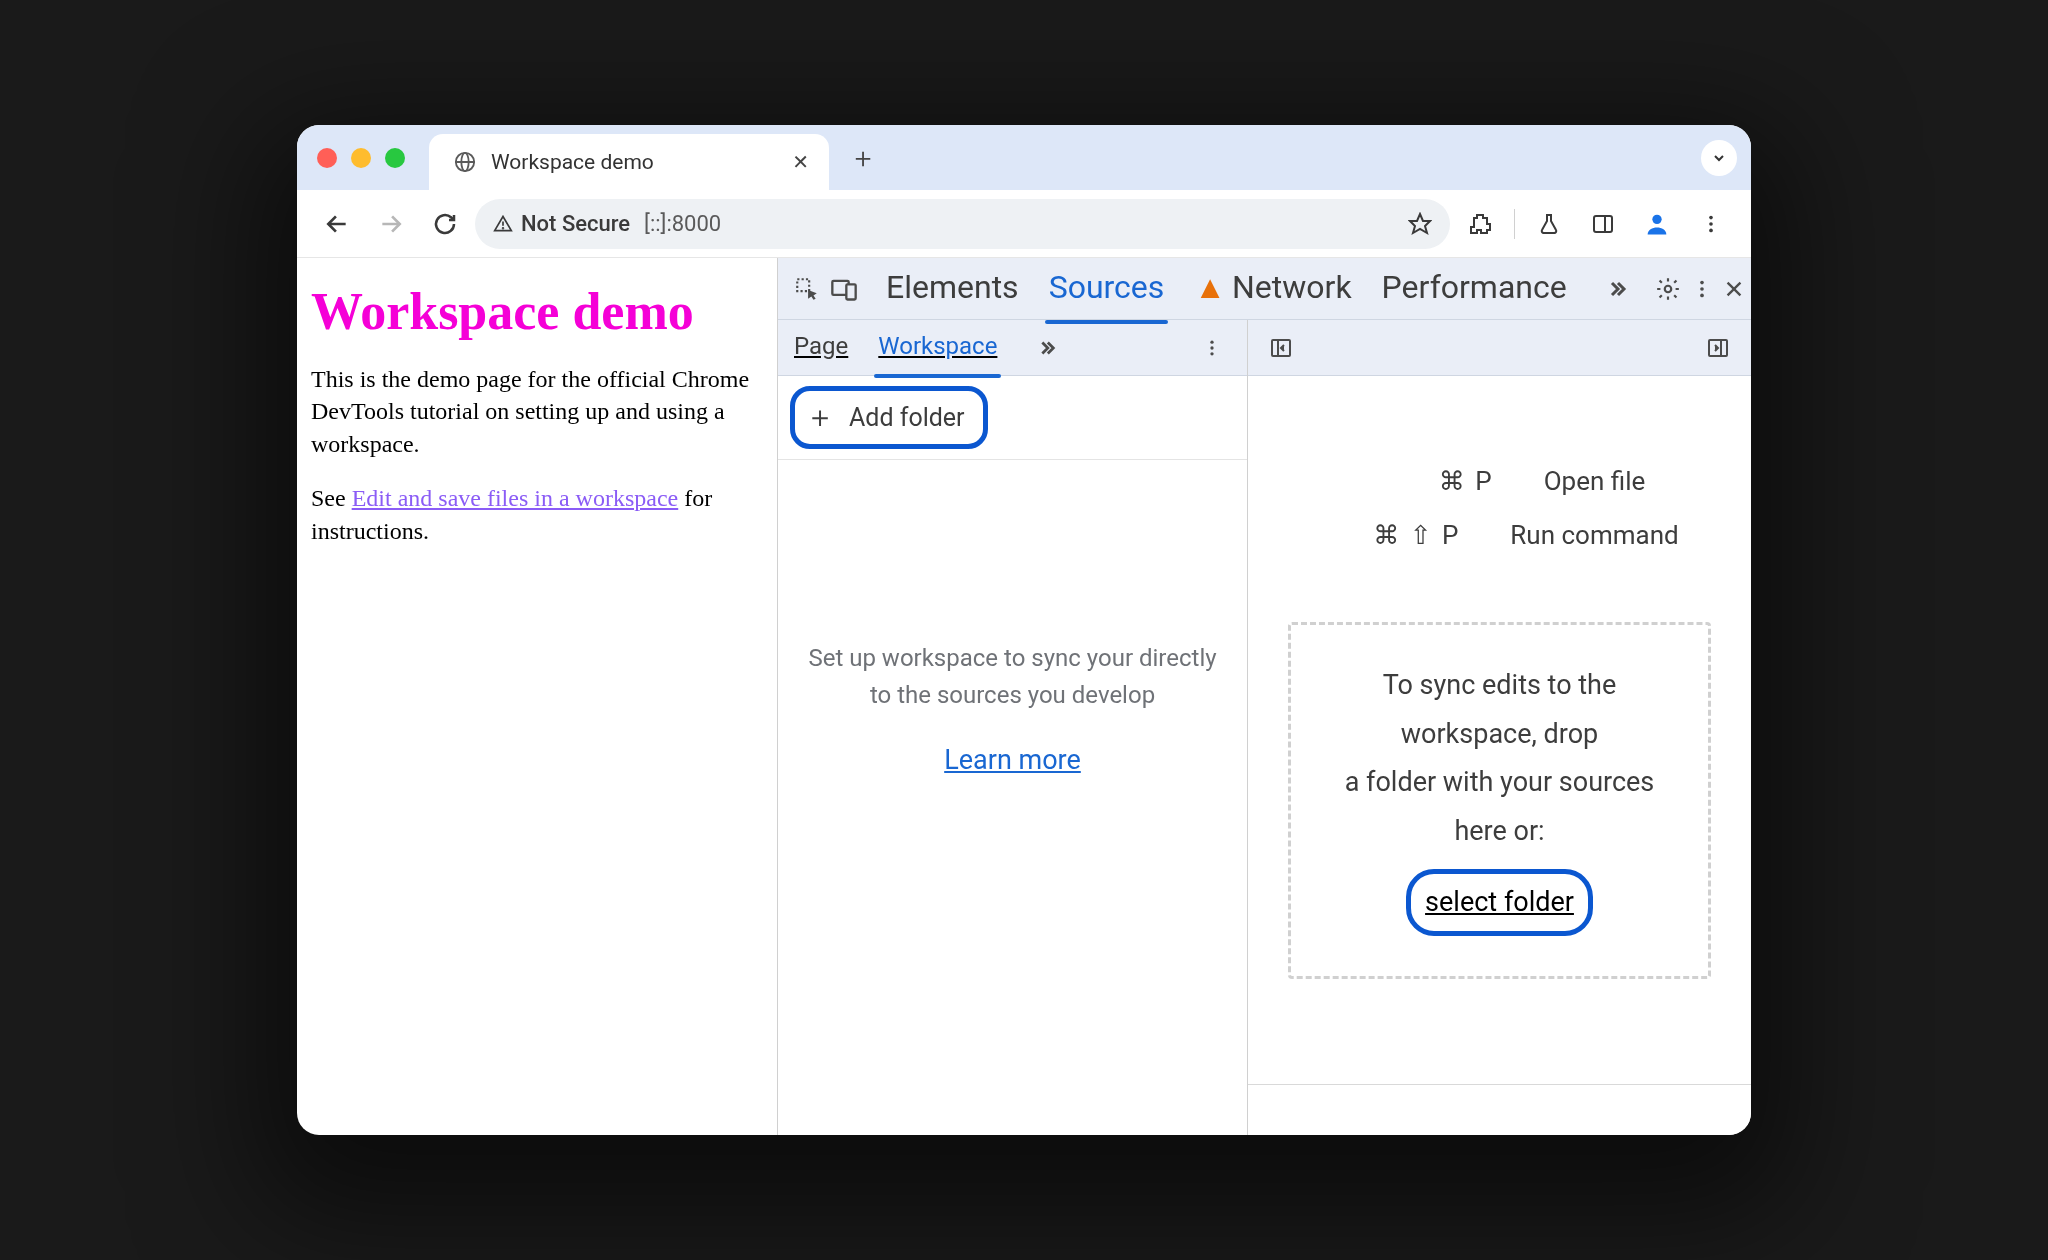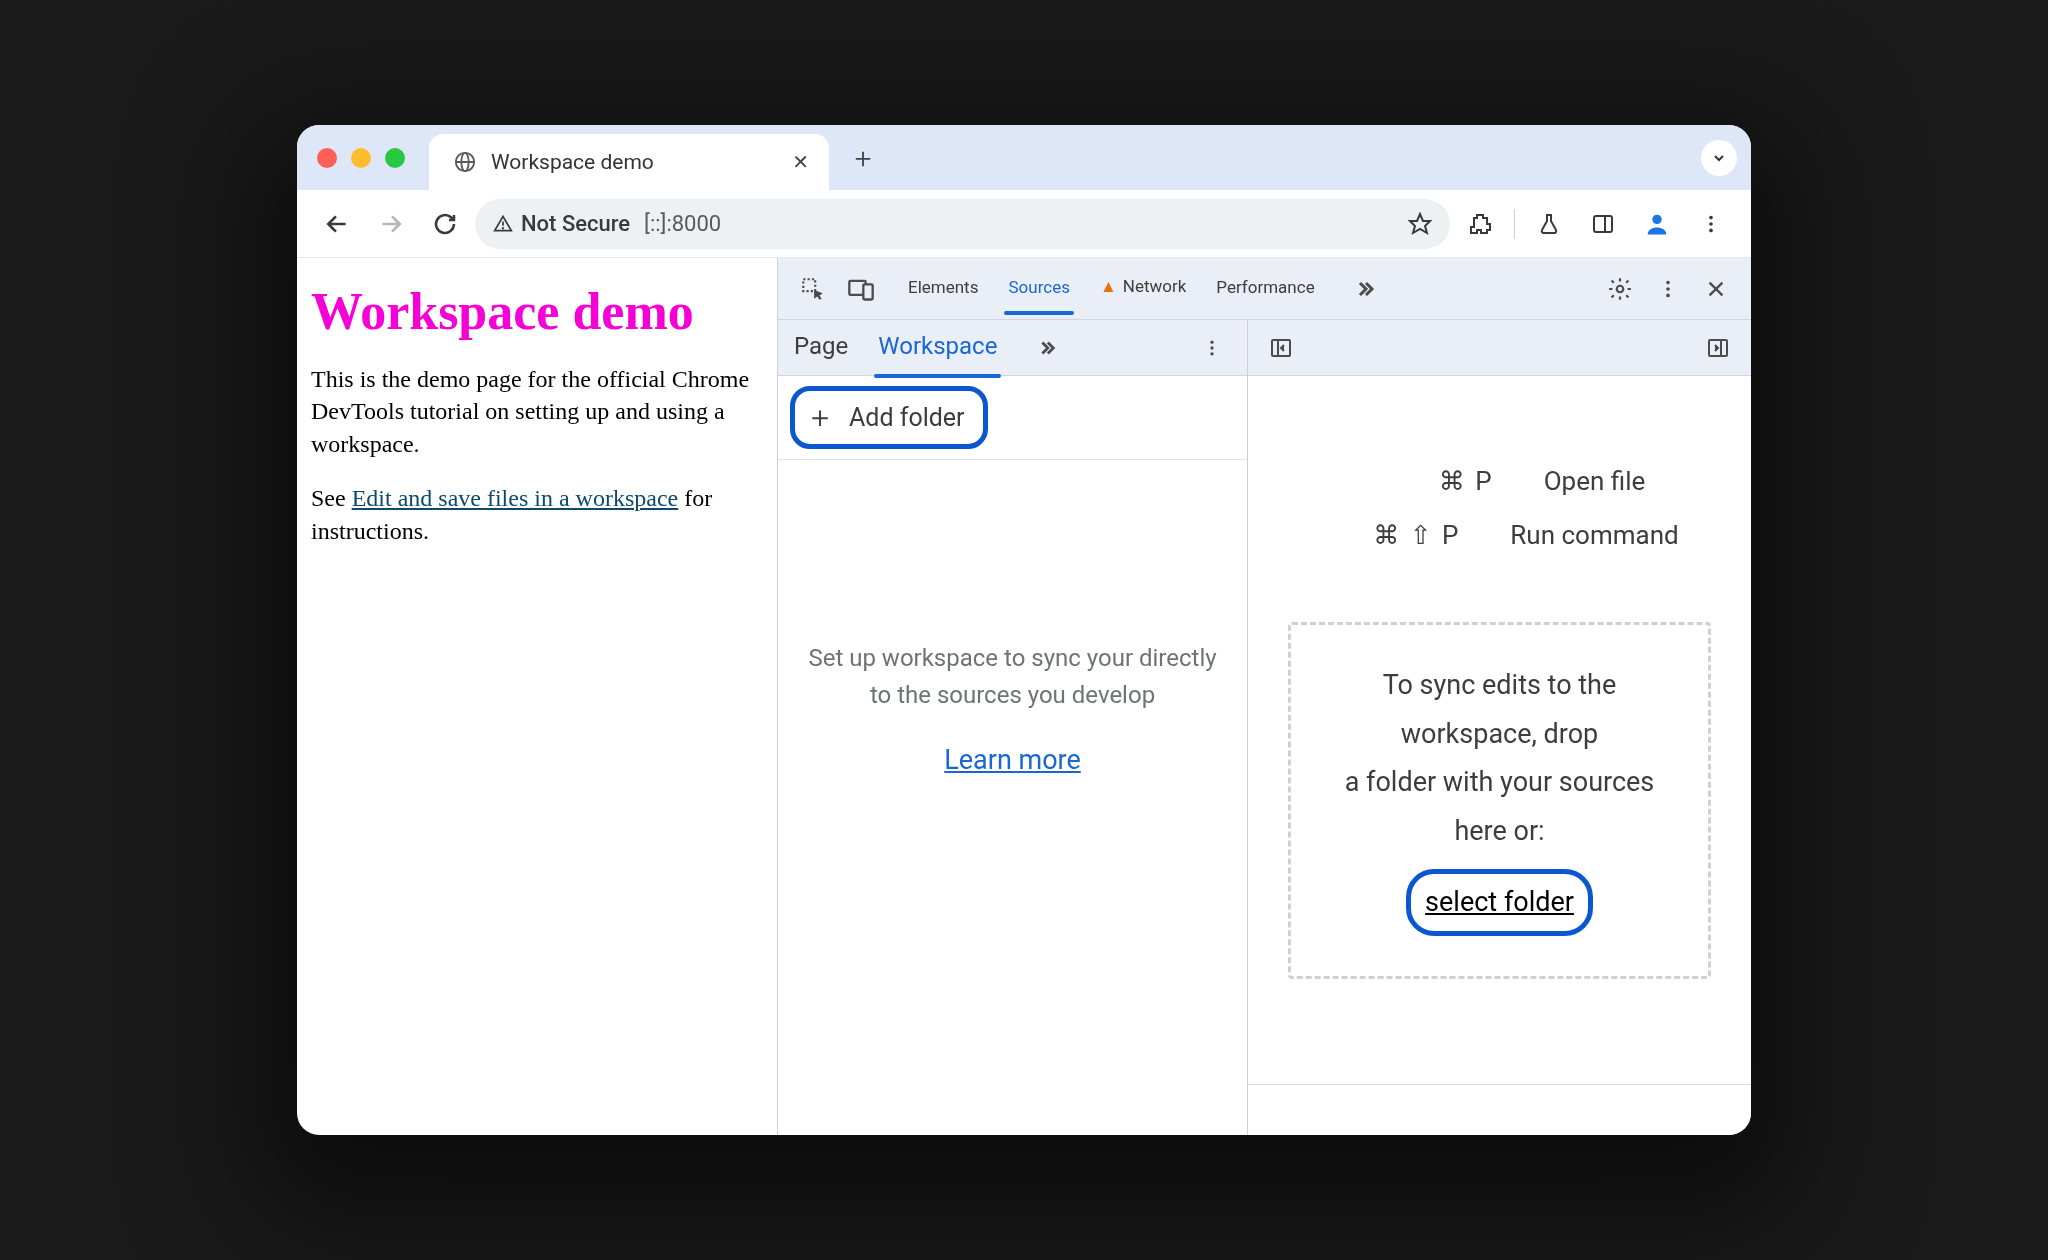--- a/index.html
+++ b/index.html
@@ -63,43 +63,44 @@
   .omnibox .ospacer{flex:1;}
   .divider{height:30px;width:1px;background:#d0d0d0;margin:0 4px;}
 
   
   .content{flex:1;display:flex;min-height:0;}
   .page{
     width:480px; padding:24px 12px 0 14px; font-family:"Times New Roman",serif;
   }
   .page h1{color:#f500d7;font-size:52px;margin:0 0 22px 0;font-weight:700;font-family:"Times New Roman",serif;}
   .page p{font-size:24px;margin:0 0 22px 0;line-height:1.35;color:#000;}
-  .page a{color:#0c4a6e;text-decoration:underline;}
+  .page a{color:#8b5cf6;text-decoration:underline;}
 
   
   .devtools{flex:1;display:flex;flex-direction:column;border-left:1px solid #d0d0d0;min-width:0;}
   .dt-top{
     height:62px;background:#eaeef7;display:flex;align-items:center;padding:0 16px;gap:10px;
     border-bottom:1px solid #cfd6e2;
   }
   .dt-ic{width:38px;height:38px;display:flex;align-items:center;justify-content:center;color:#4c4c4c;cursor:pointer;}
-  .dt-tabs-main{display:flex;align-items:center;gap:30px;margin-left:18px;font-size:17px;}
+  .dt-tabs-main{display:flex;align-items:center;gap:30px;margin-left:18px;font-size:32px;}
   .dt-tab{color:#3d3d3d;cursor:pointer;padding-bottom:4px;position:relative;}
   .dt-tab.active{color:#1967d2;}
   .dt-tab.active::after{content:"";position:absolute;left:-4px;right:-4px;bottom:-14px;height:4px;background:#1967d2;border-radius:2px;}
   .dt-tab .warn{color:#e8710a;margin-right:6px;}
   .dt-top .spacer{flex:1;}
 
   .dt-body{flex:1;display:flex;min-height:0;}
   .dt-left{
     width:470px;display:flex;flex-direction:column;border-right:1px solid #d0d0d0;min-width:0;background:#fff;
   }
   .dt-left-tabs{
     height:56px;background:#eaeef7;display:flex;align-items:center;padding:0 16px;gap:30px;font-size:24px;
     border-bottom:1px solid #cfd6e2;
+    text-decoration:underline;
   }
   .dt-left-tabs .spacer{flex:1;}
   .addfolder-row{
     padding:10px 12px;border-bottom:1px solid #e4e4e4;display:flex;
   }
   .addfolder{
     display:flex;align-items:center;gap:14px;font-size:25px;color:#3d3d3d;cursor:pointer;
     border:5px solid #0b57d0;border-radius:20px;padding:6px 18px 6px 10px;
   }
   .addfolder .plus{font-size:30px;font-weight:300;color:#3d3d3d;}

